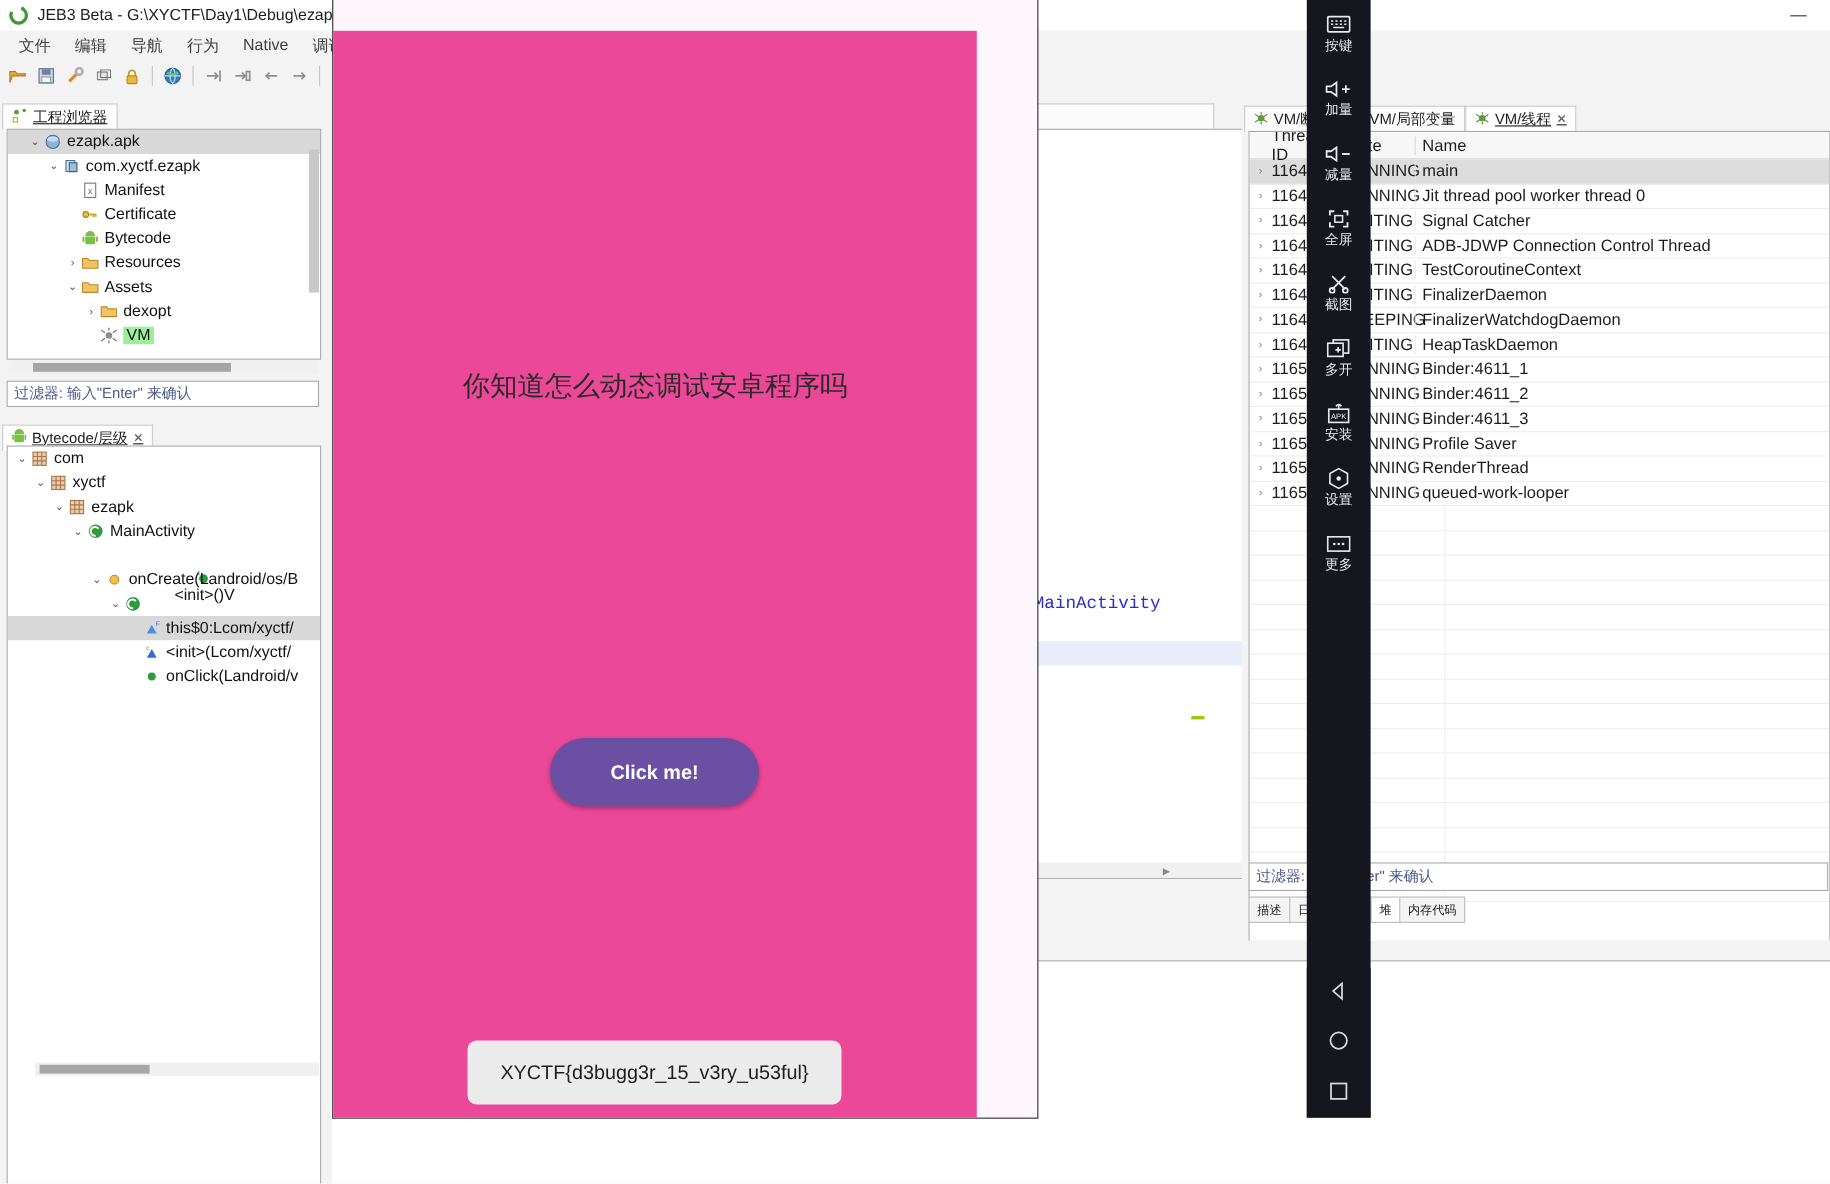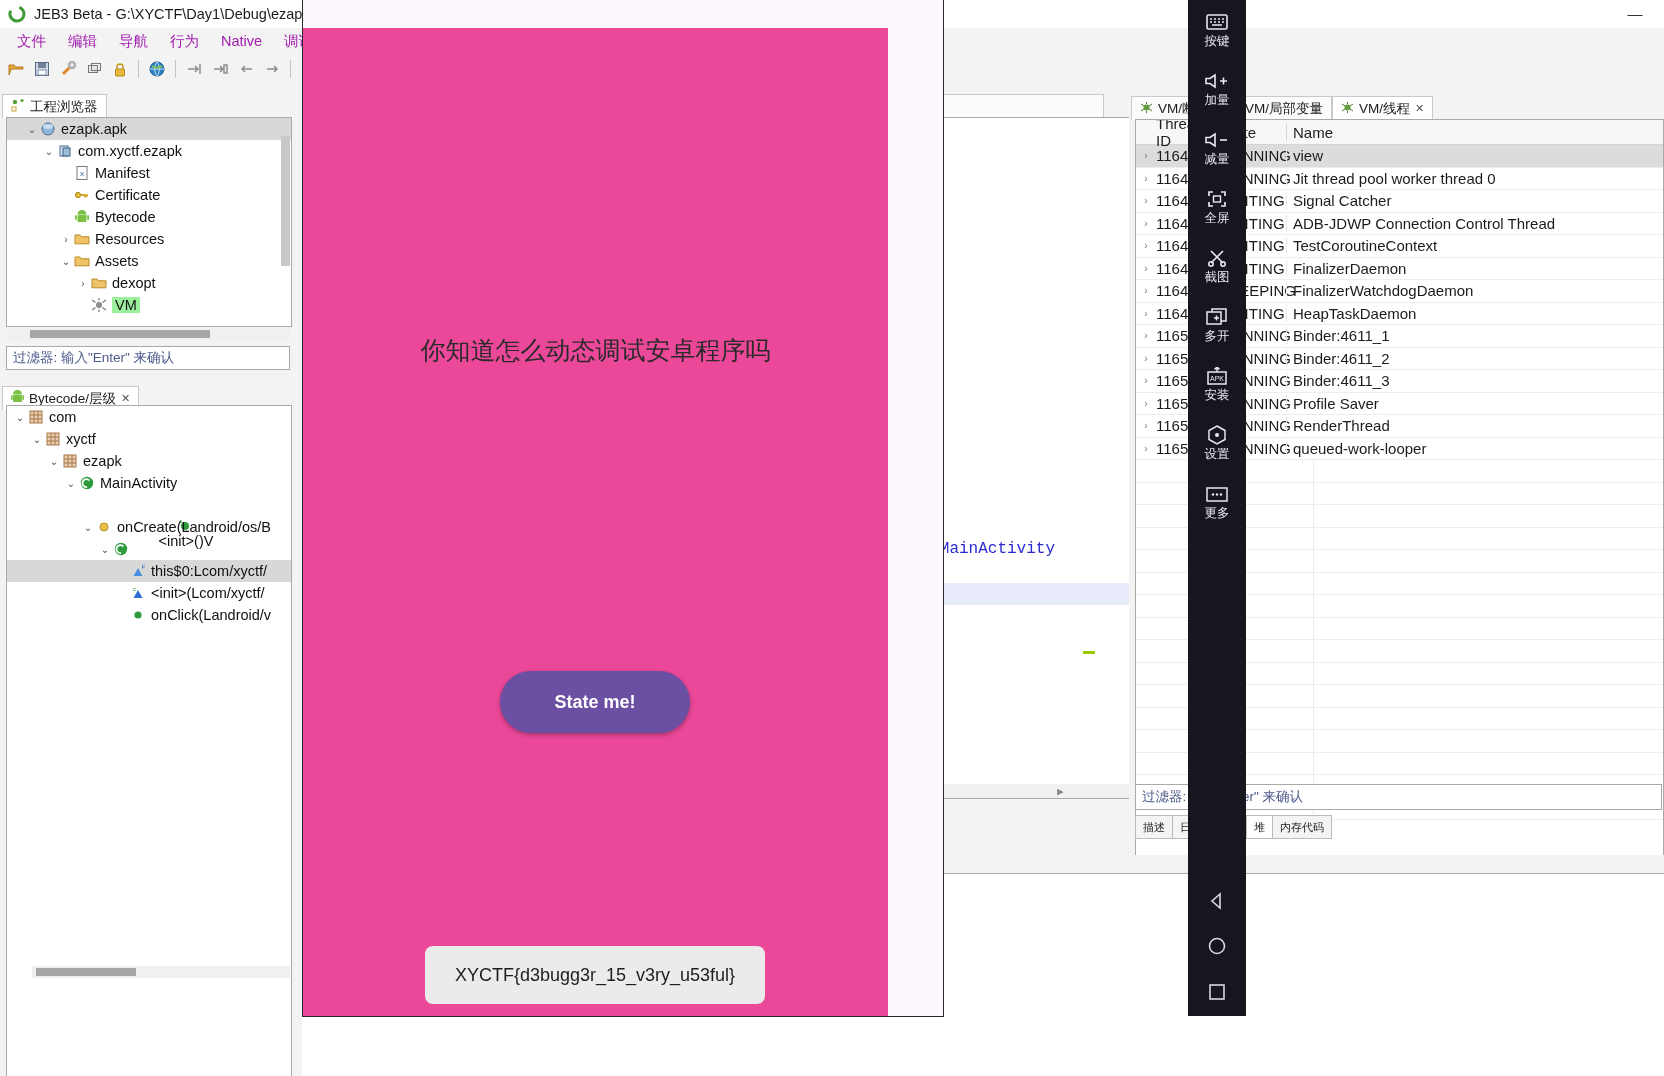--- a/index.html
+++ b/index.html
@@ -17,34 +17,34 @@
             display:flex;align-items:center;}
   .titlebar .logo{width:18px;height:18px;margin:0 8px 0 8px;position:relative;flex:none;}
   .titlebar .logo svg{display:block}
   .titlebar .ttext{font-size:14.5px;color:#1c1c1c;white-space:nowrap;}
   .win-min{position:absolute;right:16px;top:2px;width:26px;height:22px;
            display:flex;align-items:center;justify-content:center;color:#333;font-size:15px;}
 
   
   .menubar{position:absolute;left:0;top:28px;width:1664px;height:26px;background:#f3f3f3;
            display:flex;align-items:center;padding-left:6px;box-sizing:border-box;}
-  .menubar .mi{font-size:14.5px;color:#a21caf;padding:2px 11px;white-space:nowrap;}
+  .menubar .mi{font-size:14.5px;color:#404040;padding:2px 11px;white-space:nowrap;}
 
   
   .toolbar{position:absolute;left:0;top:55px;width:1664px;height:28px;background:#f3f3f3;
            display:flex;align-items:center;padding-left:4px;box-sizing:border-box;gap:2px;}
   .tbi{width:24px;height:24px;display:flex;align-items:center;justify-content:center;}
   .tbsep{width:1px;height:18px;background:#c4c4c4;margin:0 4px;}
 
   
   .panel-tabs{display:flex;align-items:flex-end;height:26px;background:#f3f3f3;}
   .ptab{display:flex;align-items:center;gap:5px;height:24px;padding:0 8px;
         background:#fbfbfb;border:1px solid #c9c9c9;border-bottom:none;font-size:13.5px;
         box-sizing:border-box;}
-  .ptab.active{background:#ffffff;}
+  .ptab.active{background:#ffffff;text-decoration:underline;}
 
   #left-top{position:absolute;left:2px;top:92px;width:296px;height:278px;}
   #left-top .tabrow{position:absolute;left:0;top:0;width:296px;height:26px;}
   #left-top .treebox{position:absolute;left:4px;top:25px;width:284px;height:208px;
       background:#fff;border:1px solid #a9a9a9;overflow:hidden;}
   #left-top .hscroll{position:absolute;left:6px;top:236px;width:282px;height:12px;background:#f0f0f0;}
   #left-top .hscroll i{position:absolute;left:22px;top:2px;width:180px;height:8px;background:#a6a6a6;display:block;}
   .filterbox{position:absolute;background:#fff;border:1px solid #a9a9a9;
     display:flex;align-items:center;padding-left:6px;box-sizing:border-box;color:#4b5a8a;font-size:13.5px;}
 
@@ -523,21 +523,21 @@
         <span class="c-arrow"></span>
         <span style="width:58px;flex:none;">Thread ID</span>
         <span class="c-state">State</span>
         <span class="c-name">Name</span>
       </div>
       <div id="thread-rows">
           <div class="tr sel">
             <span class="c-arrow">›</span>
             <span style="width:58px;flex:none;">11642</span>
             <span class="c-state">RUNNING</span>
-            <span class="c-name">view</span>
+            <span class="c-name">main</span>
           </div>
           <div class="tr">
             <span class="c-arrow">›</span>
             <span style="width:58px;flex:none;">11643</span>
             <span class="c-state">RUNNING</span>
             <span class="c-name">Jit thread pool worker thread 0</span>
           </div>
           <div class="tr">
             <span class="c-arrow">›</span>
             <span style="width:58px;flex:none;">11644</span>
@@ -710,21 +710,21 @@
       <div class="cline" style="left:0px;top:65px;">onsole view</div>
     </div>
   </div>
 </div>
 
 <div id="emu">
 
 
   <div class="screen">
     <div class="emu-title">你知道怎么动态调试安卓程序吗</div>
-    <div class="emu-btn">State me!</div>
+    <div class="emu-btn">Click me!</div>
     <div class="emu-toast">XYCTF{d3bugg3r_15_v3ry_u53ful}</div>
   </div>
 
   <div id="emu-side">
     <div class="si">
       <span class="glyph">
         <svg width="22" height="16" viewBox="0 0 22 16">
             <rect x="1" y="1" width="20" height="14" rx="1.5" fill="none" stroke="#e8e8f2" stroke-width="1.6"></rect>
             <path d="M4 5h2M8 5h2M12 5h2M16 5h2M4 8h2M8 8h2M12 8h2M16 8h2M6 11h10" stroke="#e8e8f2" stroke-width="1.4"></path>
           </svg>

